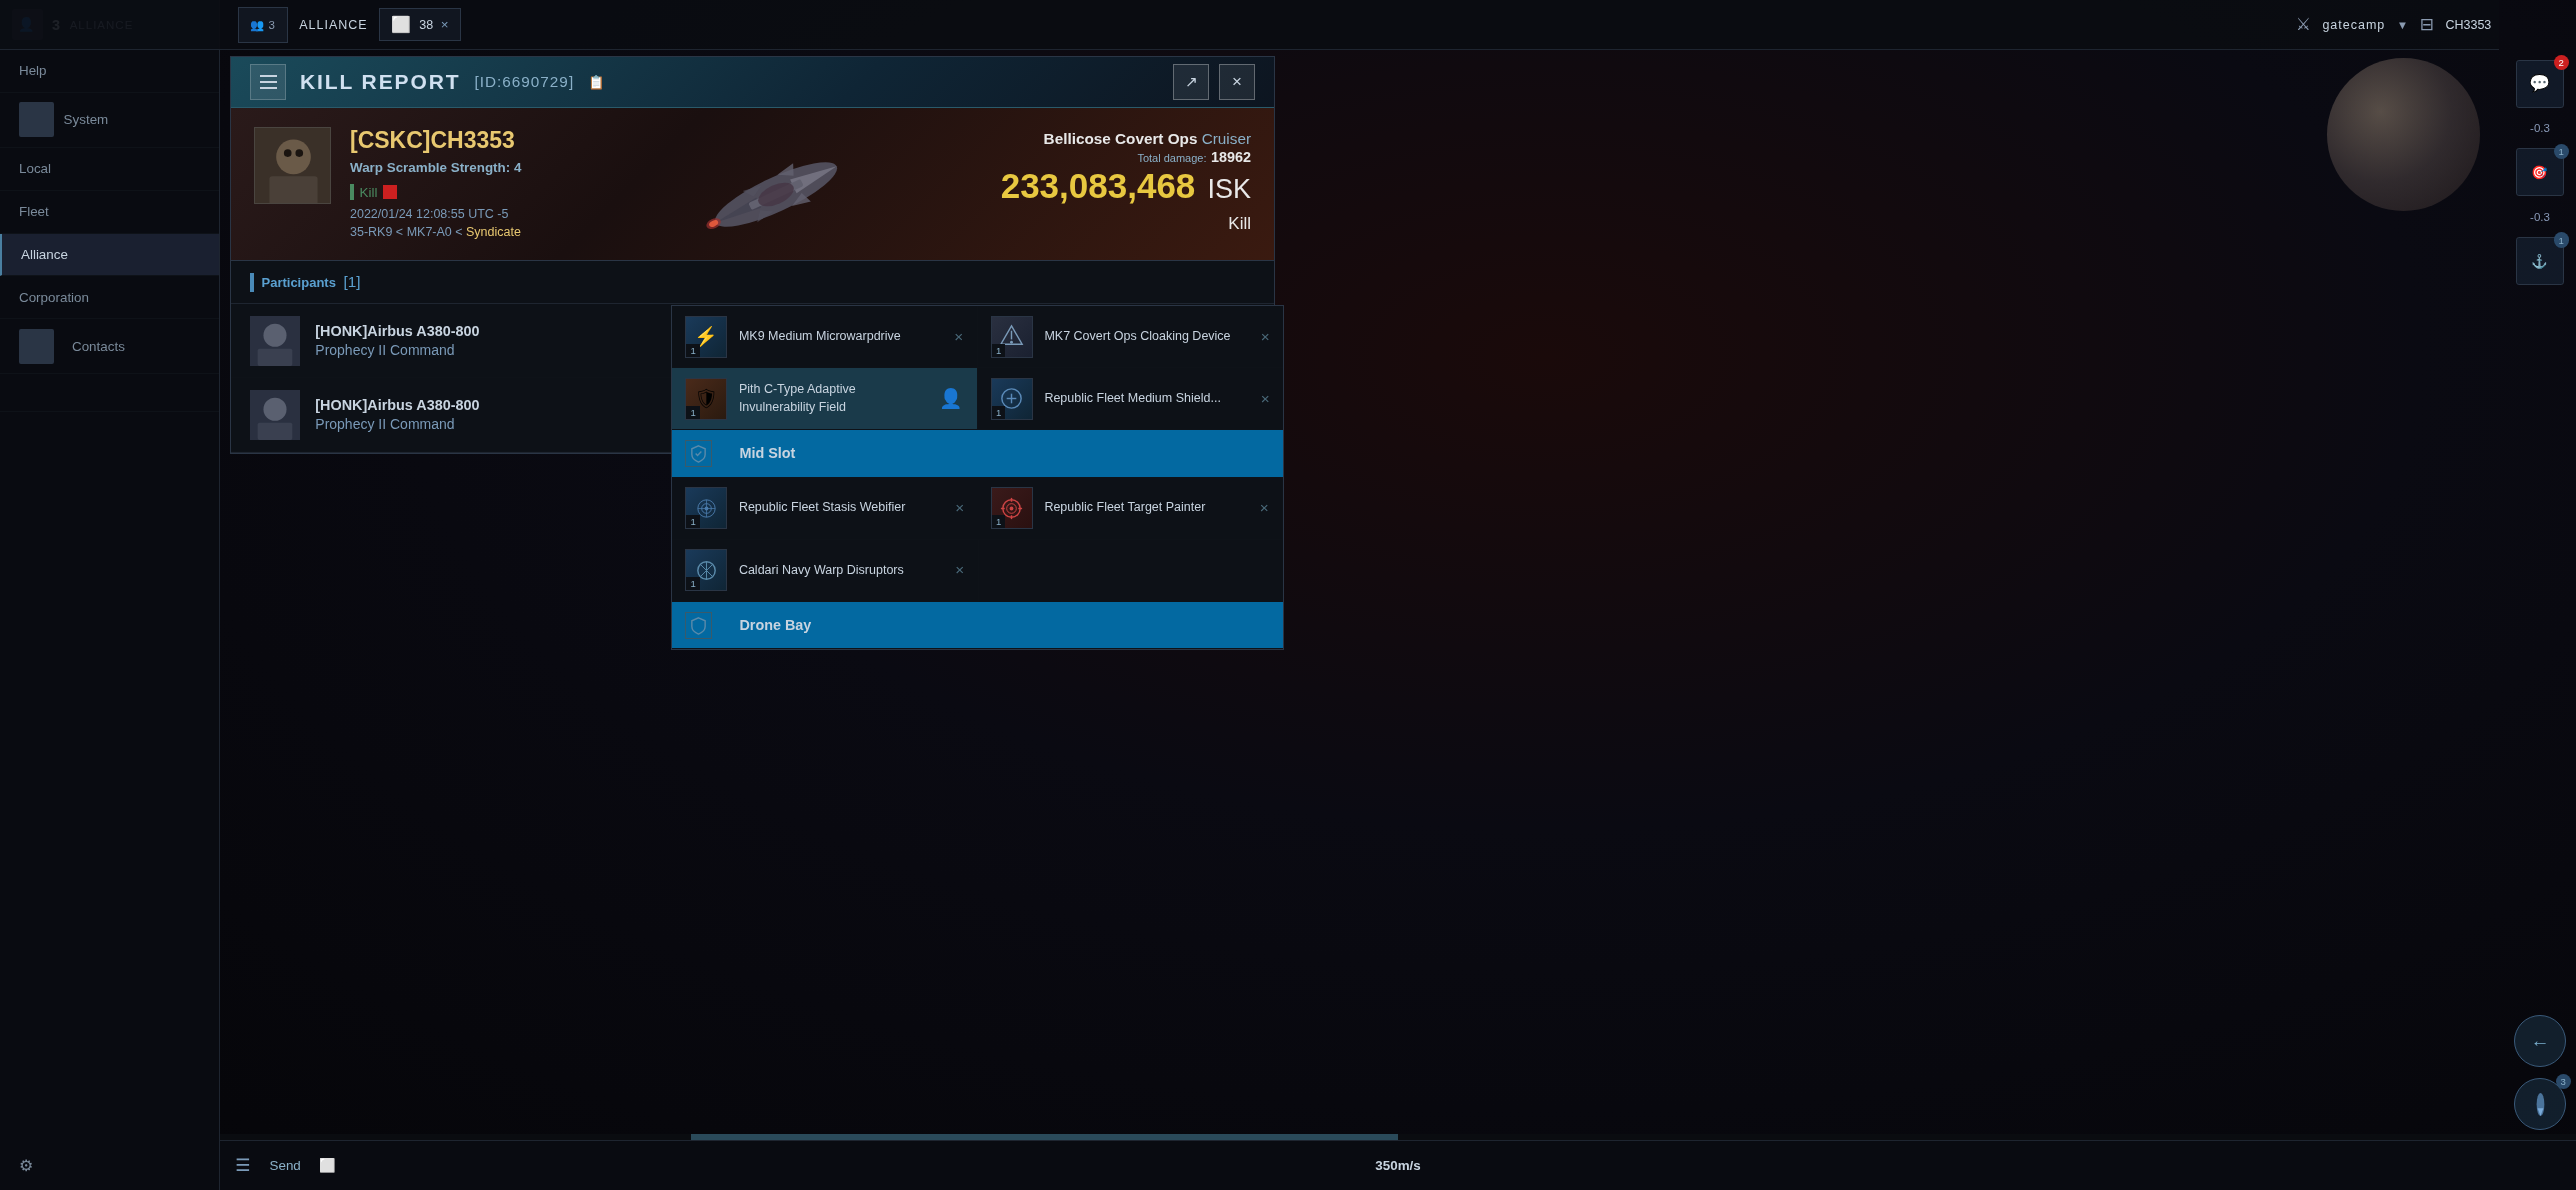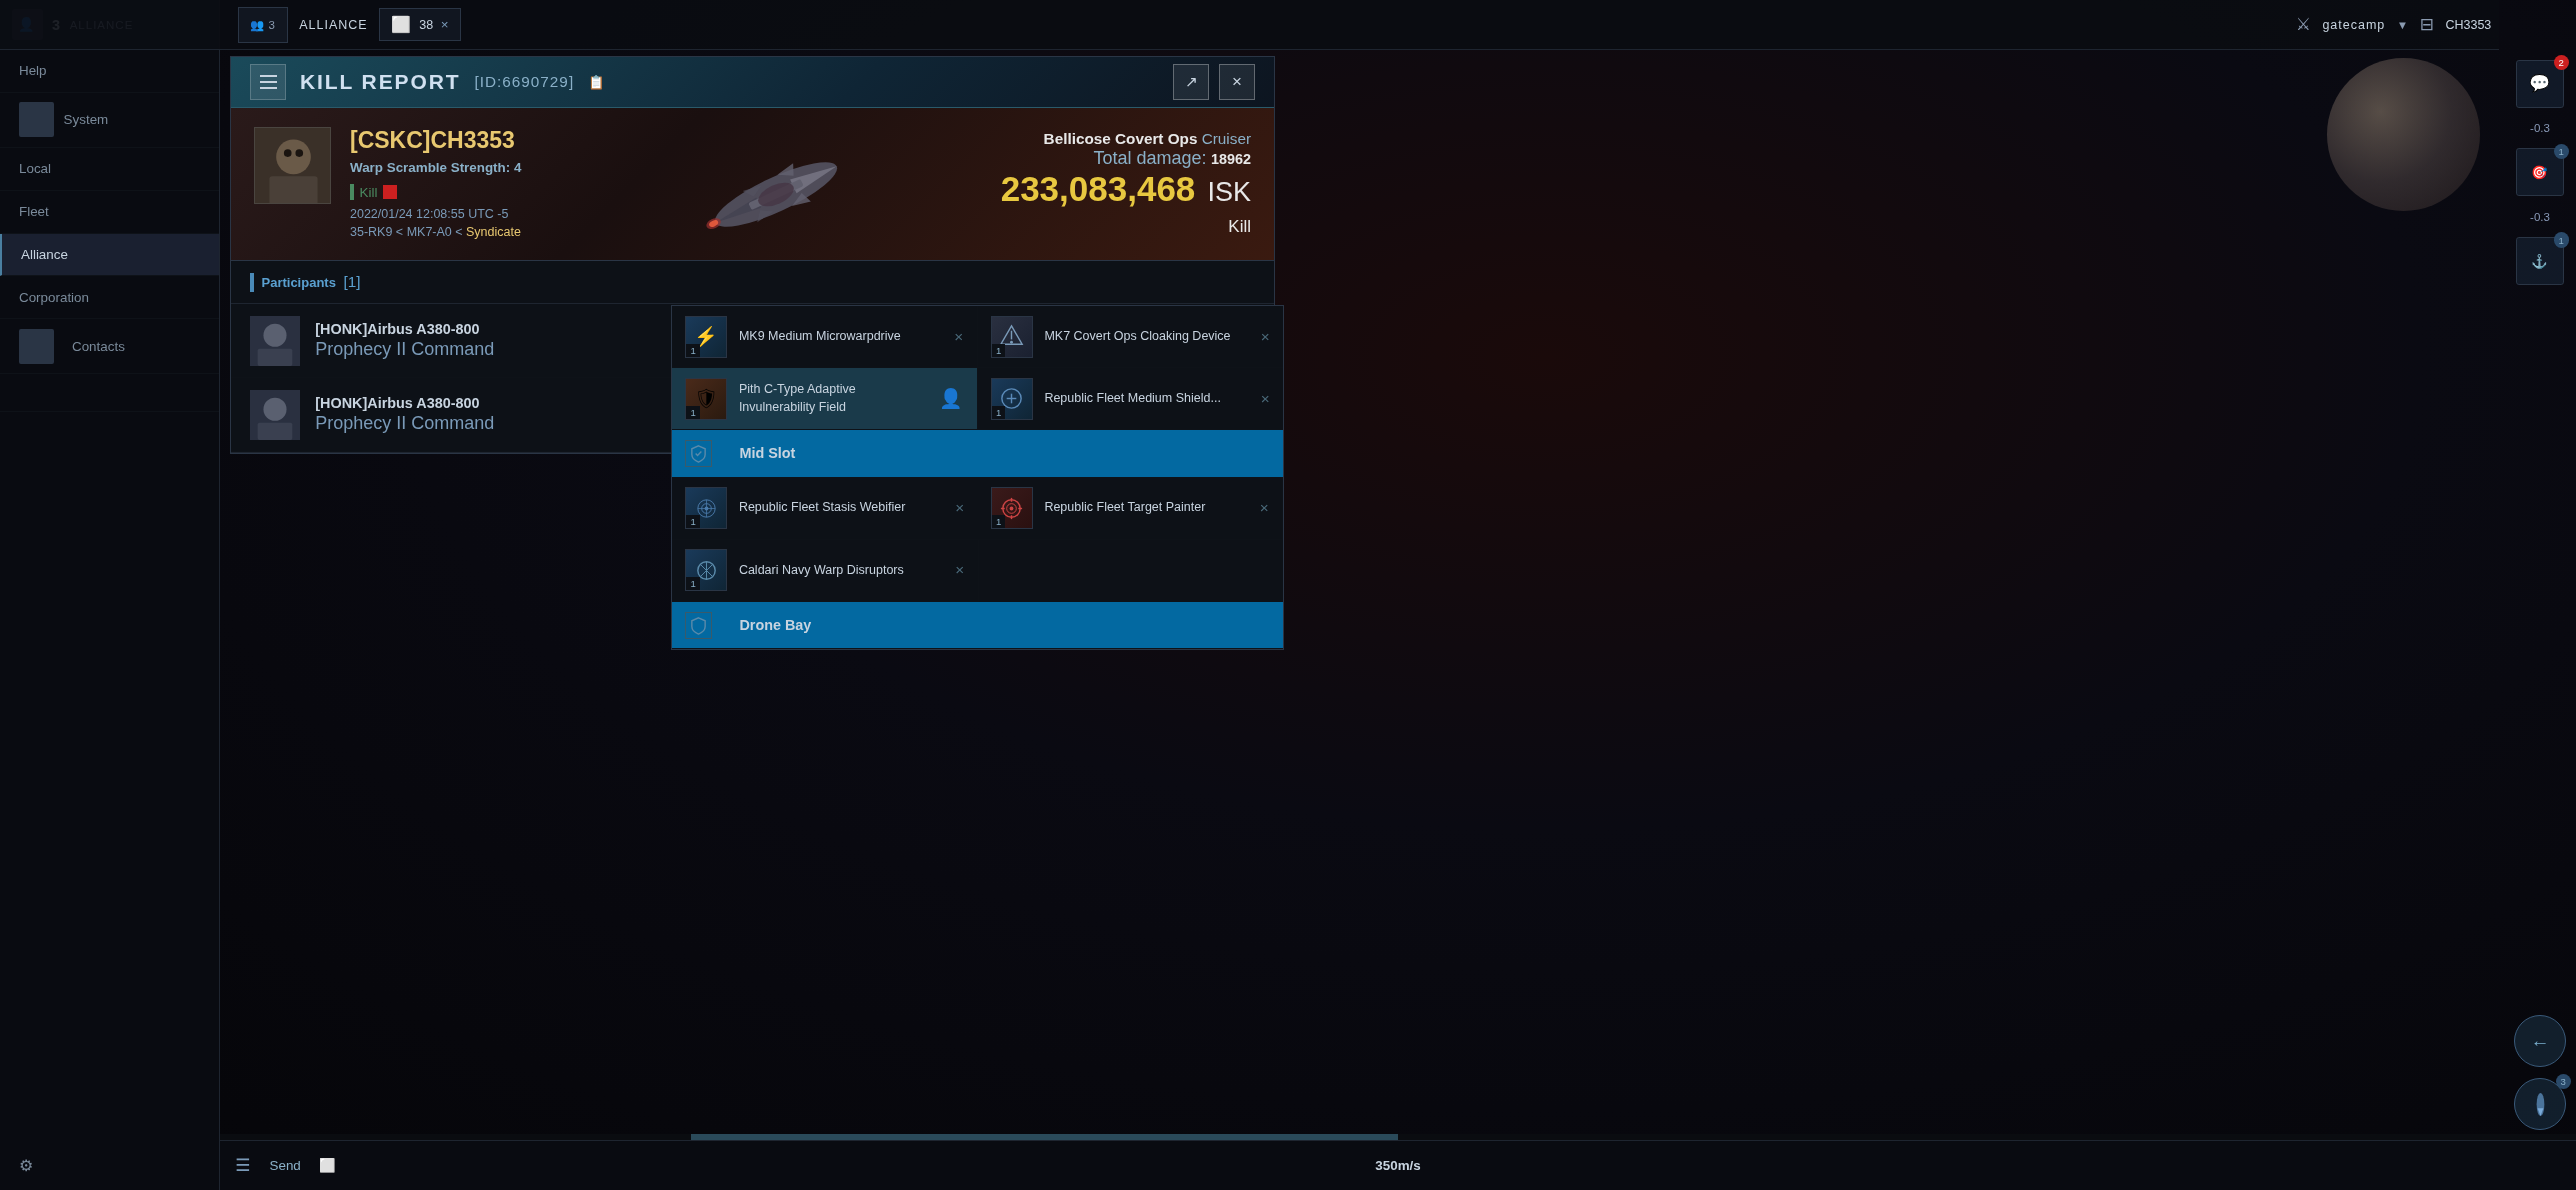--- a/index.html
+++ b/index.html
@@ -291,21 +291,21 @@
       color: #e8e8e8;
       font-weight: bold;
     }
 
     .ship-class-text {
       color: #8ab0c8;
     }
 
     .total-damage-label {
       color: #8ab0c8;
-      font-size: 18px;
+      font-size: 11px;
       margin-top: 7.7px;
     }
 
     .total-damage-value {
       color: #e8e8e8;
       font-size: 14.4px;
       font-weight: bold;
     }
 
     .isk-value {
@@ -380,21 +380,21 @@
 
     .participant-name {
       color: #c8d4e0;
       font-size: 14.4px;
       font-weight: bold;
       margin-bottom: 2.9px;
     }
 
     .participant-ship {
       color: #7a9ab8;
-      font-size: 18px;
+      font-size: 14px;
     }
 
     .participant-stats {
       text-align: right;
     }
 
     .final-blow {
       color: #e8c840;
       font-size: 12.5px;
     }

